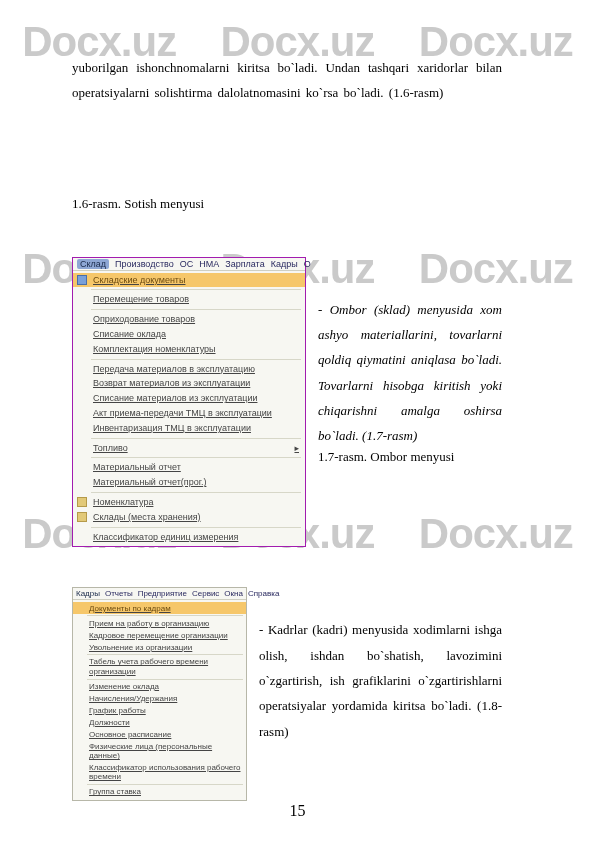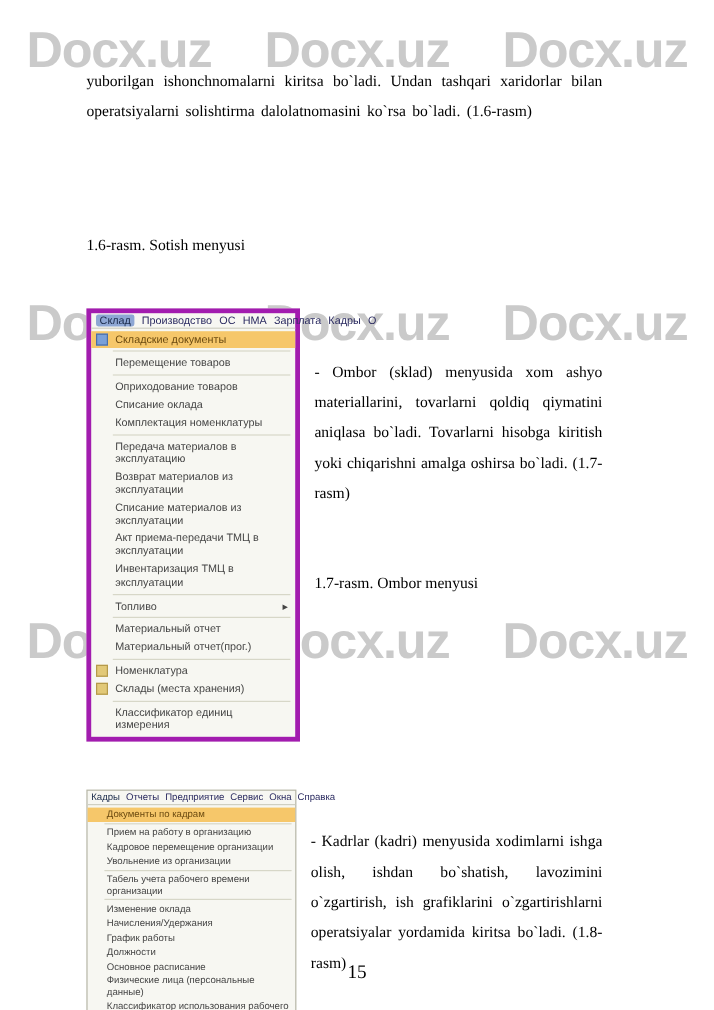--- a/index.html
+++ b/index.html
@@ -43,42 +43,42 @@
       margin-bottom: 90px;
       word-spacing: 2px;
     }
     .caption1 { margin-bottom: 45px; }
     .section2 {
       display: flex;
       gap: 12px;
       margin-bottom: 40px;
     }
     .menu-box {
-      width: 178px;
+      width: 234px;
       background: #f7f7f2;
-      border: 4px solid #a21caf;
+      border: 1px solid #a21caf;
       font-family: Tahoma, Arial, sans-serif;
       font-size: 9px;
       color: #454545;
     }
     .menubar {
       display: flex;
       gap: 6px;
       padding: 1px 4px;
       font-size: 9px;
       color: #2a2a60;
       border-bottom: 1px solid #cfcfc2;
     }
     .menubar span:first-child {
       background: #8ea7d4;
       color: #1a2a4a;
       padding: 0 3px;
       border-radius: 2px;
     }
-    .menubody { padding: 2px 0; }
+    .menubody { padding: 2px 0; text-decoration: underline; }
     .mitem {
       display: flex;
       align-items: center;
       padding: 2px 6px 2px 20px;
       min-height: 14px;
       position: relative;
       line-height: 1.2;
     }
     .mitem.sel {
       background: #f6c76a;
@@ -104,21 +104,21 @@
       background: #7aa0d8;
       border: 1px solid #4a6fa8;
     }
     .rightcol {
       flex: 1;
       padding-top: 40px;
     }
     .para2 {
       text-align: justify;
       line-height: 1.95;
-      margin-bottom: 55px;
+      font-style: italic;
     }
     .caption2 { }
     .section3 {
       display: flex;
       gap: 12px;
     }
     .menu-box2 {
       width: 175px;
       background: #f7f7f2;
       border: 1px solid #b7b7a8;

